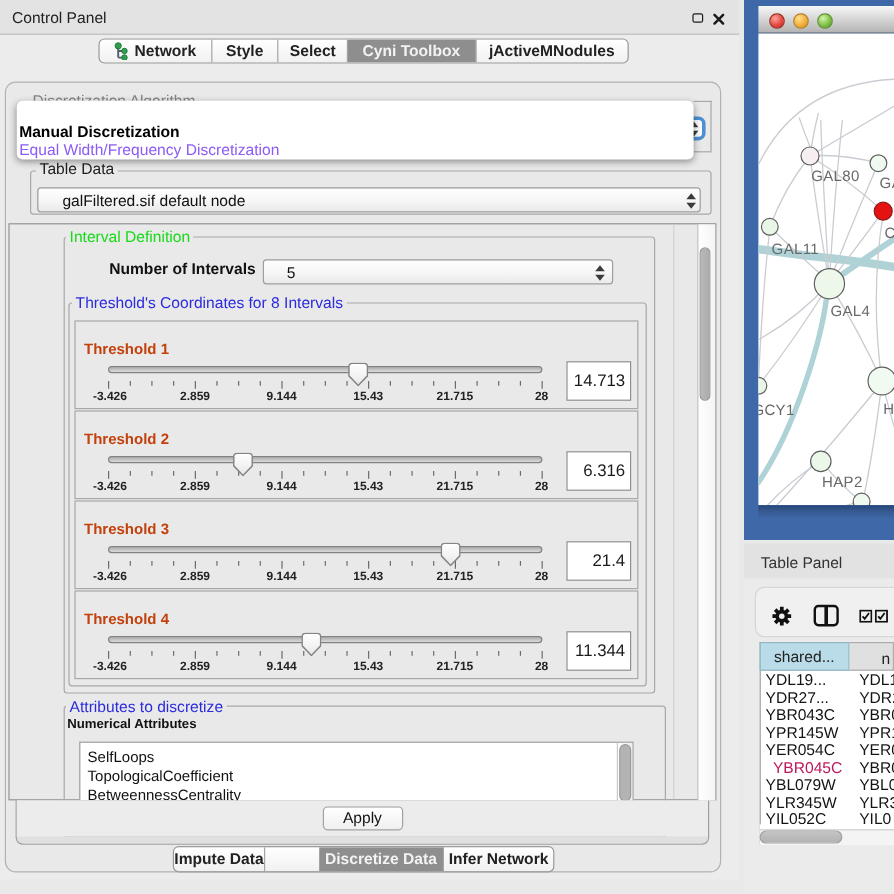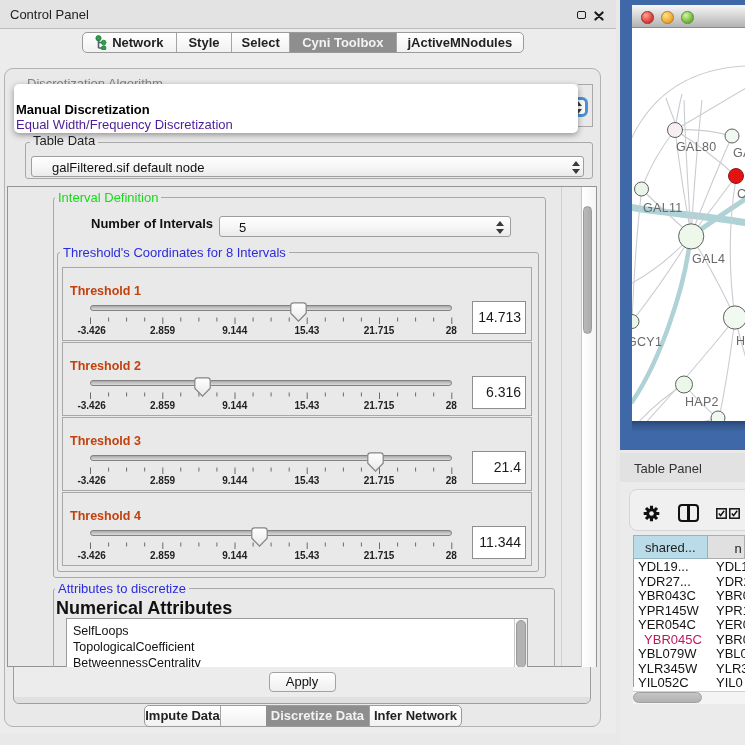--- a/index.html
+++ b/index.html
@@ -51,21 +51,21 @@
   #vsb{left:581px;top:187px;width:15px;height:480px;
        background:linear-gradient(to right,#FFF,#F4F4F4);border-left:1px solid #C6C6C6;box-sizing:border-box;}
   #vsbthumb{left:582.5px;top:206px;width:9.5px;height:128px;background:linear-gradient(to right,#B9B9B9,#ACACAC);
        border:1px solid #9A9A9A;border-radius:7px;box-sizing:border-box;}
   
   #popup{left:14px;top:84px;width:564px;height:49px;background:#FFF;border-radius:5px;
          box-shadow:0 2px 6px rgba(0,0,0,0.38);z-index:50;}
   #popup .i1{position:absolute;left:0;top:2px;width:100%;text-align:center;
          font-size:13.5px;color:#A9A9A9;}
   #popup .i2{position:absolute;left:2px;top:18px;font-size:13px;font-weight:bold;color:#000;}
-  #popup .i3{position:absolute;left:2px;top:33px;font-size:13px;color:#4c1d95;}
+  #popup .i3{position:absolute;left:2px;top:33px;font-size:13px;color:#8b5cf6;}
   .btn{position:absolute;border:1px solid #A2A2A2;border-radius:4px;
        background:linear-gradient(#FFFFFF,#EFEFEF);font-size:13px;color:#111;
        display:flex;align-items:center;justify-content:center;box-sizing:border-box;}
   
   #netwin{left:620px;top:0;width:125px;height:450px;background:#3E68A8;}
   #nettitle{left:632px;top:5px;width:113px;height:23px;
       background:linear-gradient(#F7F7F7,#D2D2D2 55%,#B3B3B3);border-bottom:1px solid #8A8A8A;box-sizing:border-box;}
   .tl{position:absolute;top:11px;width:12.5px;height:12.5px;border-radius:50%;box-sizing:border-box;}
   #netcanvas{left:632px;top:28px;width:113px;height:393px;background:#FFF;}
   #netshadow{left:632px;top:421px;width:113px;height:11px;background:linear-gradient(#24457A,#36598F 45%,#3E68A8);}
@@ -213,21 +213,21 @@
       <div class="ticklbl" style="left:316.1px;">21.715</div>
       <div class="ticklbl" style="left:388.3px;">28</div>
     <svg class="thumb" style="left:196.7px;" width="17" height="20" viewBox="0 0 17 20">
         <path d="M3.6,0.8 L13.4,0.8 Q16.2,0.8 16.2,3.6 L16.2,11.2 L8.5,19.2 L0.8,11.2 L0.8,3.6 Q0.8,0.8 3.6,0.8 Z" fill="url(#tg)" stroke="#848484" stroke-width="1.2"></path>
       </svg>
     <div class="vbox">11.344</div>
   </div>
 
   <div class="group" style="left:53px;top:588px;width:502px;height:110px;"></div>
   <div class="gtitle" style="left:55px;top:582px;color:#2B2BDD;">Attributes to discretize</div>
-  <div class="abs" style="left:56px;top:598px;font-size:18px;font-weight:bold;color:#111;">Numerical Attributes</div>
+  <div class="abs" style="left:56px;top:598px;font-size:11px;font-weight:bold;color:#111;">Numerical Attributes</div>
   <div class="abs" style="left:66px;top:618px;width:462px;height:50px;background:#FFF;border:1px solid #9A9A9A;box-sizing:border-box;overflow:hidden;">
      <div style="position:absolute;left:6px;top:4px;font-size:12.5px;color:#111;line-height:16px;">SelfLoops<br>TopologicalCoefficient<br>BetweennessCentrality<br></div>
      <div style="position:absolute;right:0;top:0;width:12px;height:50px;background:linear-gradient(to right,#FFF,#EDEDED);border-left:1px solid #C9C9C9;"></div>
      <div style="position:absolute;right:1px;top:1px;width:10px;height:48px;background:#B3B3B3;border:1px solid #9A9A9A;border-radius:5px;box-sizing:border-box;"></div>
   </div>
 
   <div class="abs" style="left:14px;top:667px;width:576px;height:30px;background:#ECECEC;"></div>
   <div class="abs" style="left:14px;top:697px;width:576px;height:6px;background:#E0E0E0;border-radius:0 0 6px 6px;"></div>
   <div class="btn" style="left:268.5px;top:672px;width:67px;height:19.5px;">Apply</div>
 

